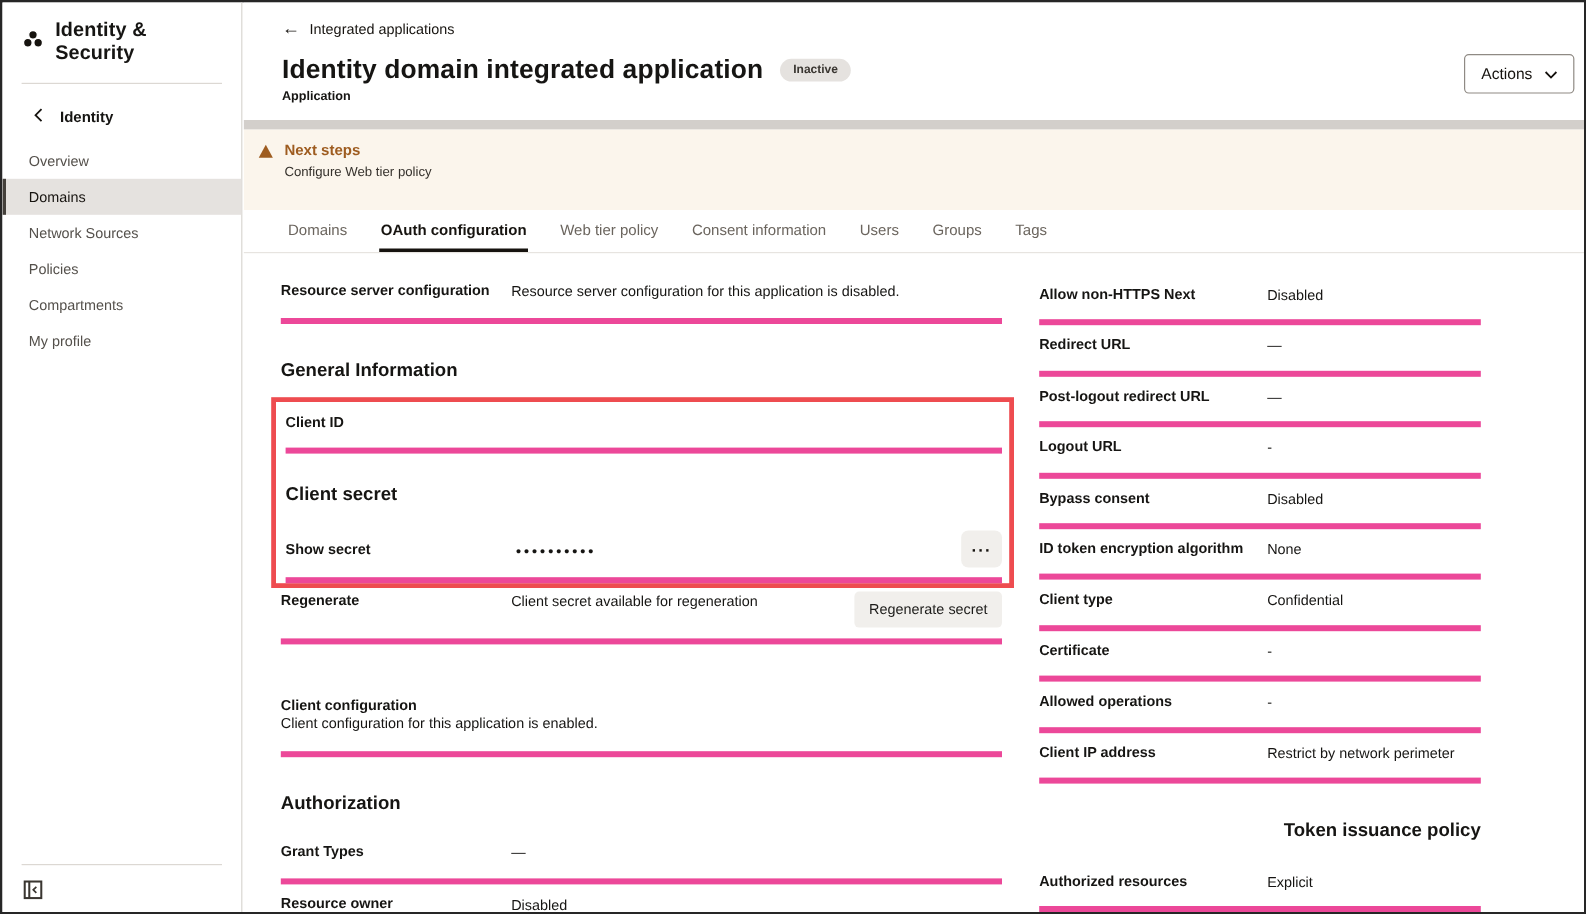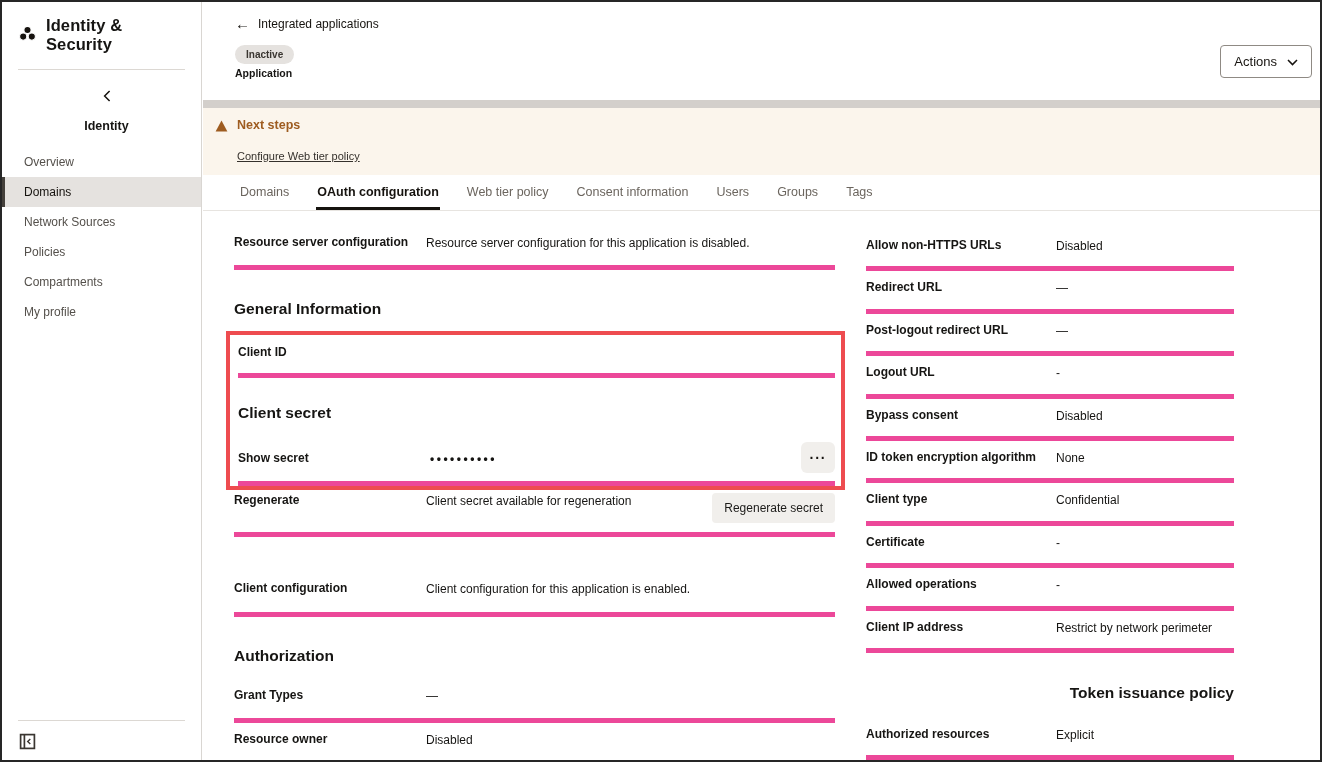--- a/index.html
+++ b/index.html
@@ -5,21 +5,21 @@
   * { box-sizing: border-box; margin: 0; padding: 0; }
   html,body { background:#fff; }
   body { font-family: "Liberation Sans", "DejaVu Sans", sans-serif; color:#161513; }
 
   .window { position:relative; width:1322px; height:762px; border:2px solid #262626; background:#fff; overflow:hidden; }
 
   
   .sidebar { position:absolute; left:0; top:0; bottom:0; width:200px; background:#fff; border-right:1px solid #d9d6d2; }
   .sb-title { display:flex; align-items:center; gap:9px; padding:14px 14px 0 16px; font-size:16.5px; font-weight:700; letter-spacing:.1px; }
   .sb-divider { border-top:1px solid #dcd8d3; margin:15px 16px 0 16px; }
-  .sb-back { display:flex; align-items:center; gap:14px; padding:20px 16px 8px 26px; font-weight:700; font-size:12.5px; cursor:pointer;flex-direction:column; }
+  .sb-back { display:flex; align-items:center; gap:14px; padding:20px 16px 8px 26px; font-weight:700; font-size:12.5px; cursor:pointer; }
   .sb-nav { margin-top:6px; }
   .sb-item { padding:8px 16px 8px 19px; font-size:12px; color:#54504b; cursor:pointer; border-left:3px solid transparent; }
   .sb-item.selected { background:#e5e2df; border-left-color:#44403b; color:#16130f; }
   .sb-footer { position:absolute; left:0; right:0; bottom:0; }
   .sb-footer .sb-divider { margin-bottom:0; }
   .collapse-btn { display:inline-block; margin:12px 0 10px 17px; cursor:pointer; line-height:0; }
 
   
   .main { position:absolute; left:201px; top:0; right:0; bottom:0; background:#fff; overflow:hidden; }
 
@@ -30,21 +30,21 @@
   .page-title { font-size:22px; font-weight:700; letter-spacing:.1px; }
   .badge { background:#e5e2df; color:#3a3631; font-size:10px; font-weight:700; padding:4px 11px; border-radius:10px; }
   .page-subtitle { margin-top:3px; font-size:10.5px; font-weight:700; }
   .actions-btn { position:absolute; right:8px; top:43px; display:inline-flex; align-items:center; gap:10px; background:#fff; border:1px solid #8f8a84; border-radius:4px; padding:8px 13px; font-size:13px; color:#16130f; cursor:pointer; }
 
   .gray-bar { height:8px; background:#d3cfcb; }
 
   .banner { height:67px; background:#fbf5ec; padding:10px 0 0 12px; display:flex; align-items:flex-start; gap:9px; }
   .banner .tri { margin-top:2px; line-height:0; }
   .banner-title { font-size:12.5px; font-weight:700; color:#9e5c20; }
-  .banner-msg { font-size:11px; color:#35312c; margin-top:18px;text-decoration:underline; }
+  .banner-msg { font-size:11px; color:#35312c; margin-top:6px; }
 
   .tabbar { display:flex; gap:26px; padding-left:36px; border-bottom:1px solid #e7e4e0; background:#fff; }
   .tab { font-size:12.5px; color:#6b655e; padding:10px 1px 11px; cursor:pointer; }
   .tab.active { color:#16130f; font-weight:700; box-shadow: inset 0 -3px 0 #16130f; }
 
   
   .content { display:flex; padding:18px 0 0 31px; }
   .col-left { width:601px; }
   .col-right { width:368px; margin-left:31px; }
 
@@ -64,21 +64,21 @@
   .btn-gray { flex:none; background:#f1efec; border:none; border-radius:4px; padding:8px 12px; font-size:12px; font-family:inherit; color:#1c1b19; cursor:pointer; }
   .btn-ellipsis { flex:none; background:#f1efec; border:none; border-radius:6px; width:34px; height:31px; font-size:14px; font-weight:700; letter-spacing:1px; color:#16130f; cursor:pointer; line-height:0; }
 
   .highlight { border:4px solid #ee4c50; margin:13px -10px 0 -8px; padding:2px 6px 0 8px; }
   .highlight .row-clientid { padding:8px 0 14px; }
   .h-secret { margin:26px 0 16px; font-size:15px; }
   .row-showsecret { padding:4px 0 8px; }
   .dots { font-size:9px; font-weight:700; letter-spacing:2.5px; padding-top:4px; }
 
   .row-regenerate { padding:3px 0 9px; }
-  .row-clientconfig { margin-top:35px; }
+  .row-clientconfig { margin-top:35px;flex-direction:column; }
   .row-resource { padding:6px 0 13px; }
 </style>
 </head>
 <body>
 
 <div class="window">
 
   <div class="sidebar">
     <div class="sb-title">
       <span>
@@ -120,20 +120,21 @@
   </div>
 
   <div class="main">
 
     <div class="page-header">
       <span class="back-link">
         <span class="arrow">←</span>
         <span>Integrated applications</span>
       </span>
       <div class="title-row">
+        <span class="page-title">Identity domain integrated application</span>
         <span class="badge">Inactive</span>
       </div>
       <div class="page-subtitle">Application</div>
       <button class="actions-btn">
         <span>Actions</span>
         <span>
           <svg width="11" height="7" viewBox="0 0 11 7">
               <path d="M1 1 L5.5 5.6 L10 1" fill="none" stroke="#16130f" stroke-width="1.5"></path>
             </svg>
         </span>
@@ -210,21 +211,21 @@
         </div>
         <div class="row">
           <div class="lbl">Client credentials</div>
           <div class="val">Enabled</div>
         </div>
 
       </div>
 
       <div class="col-right">
         <div class="row">
-          <div class="lbl">Allow non-HTTPS URLs</div>
+          <div class="lbl">Allow non-HTTPS Next</div>
           <div class="val">Disabled</div>
         </div>
         <div class="row">
           <div class="lbl">Redirect URL</div>
           <div class="val">—</div>
         </div>
         <div class="row">
           <div class="lbl">Post-logout redirect URL</div>
           <div class="val">—</div>
         </div>

